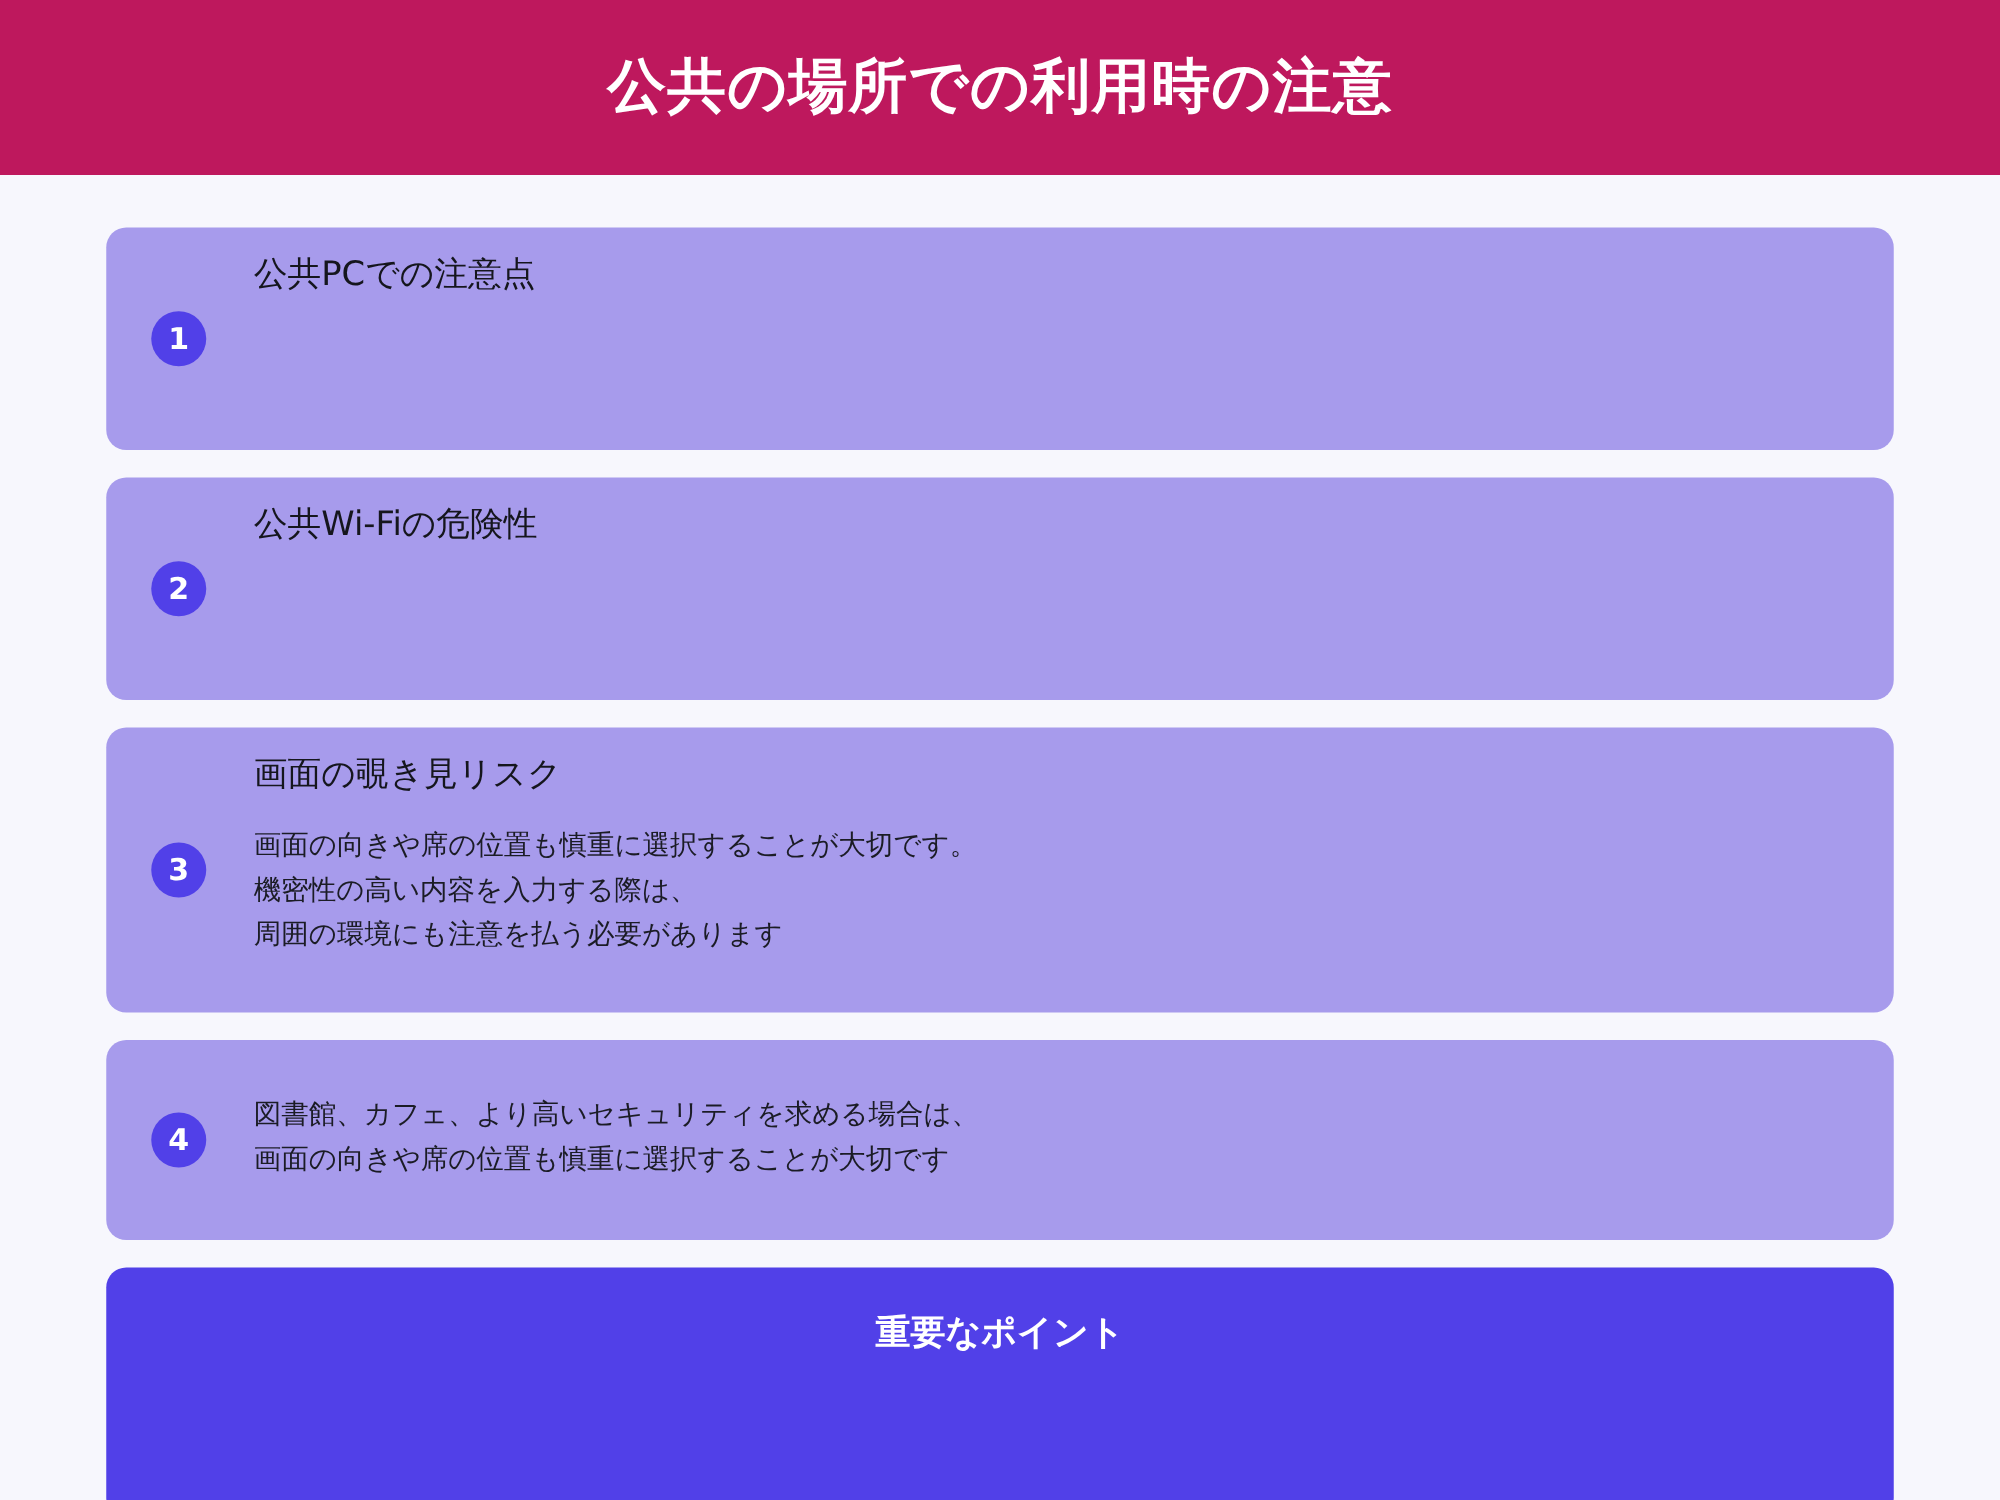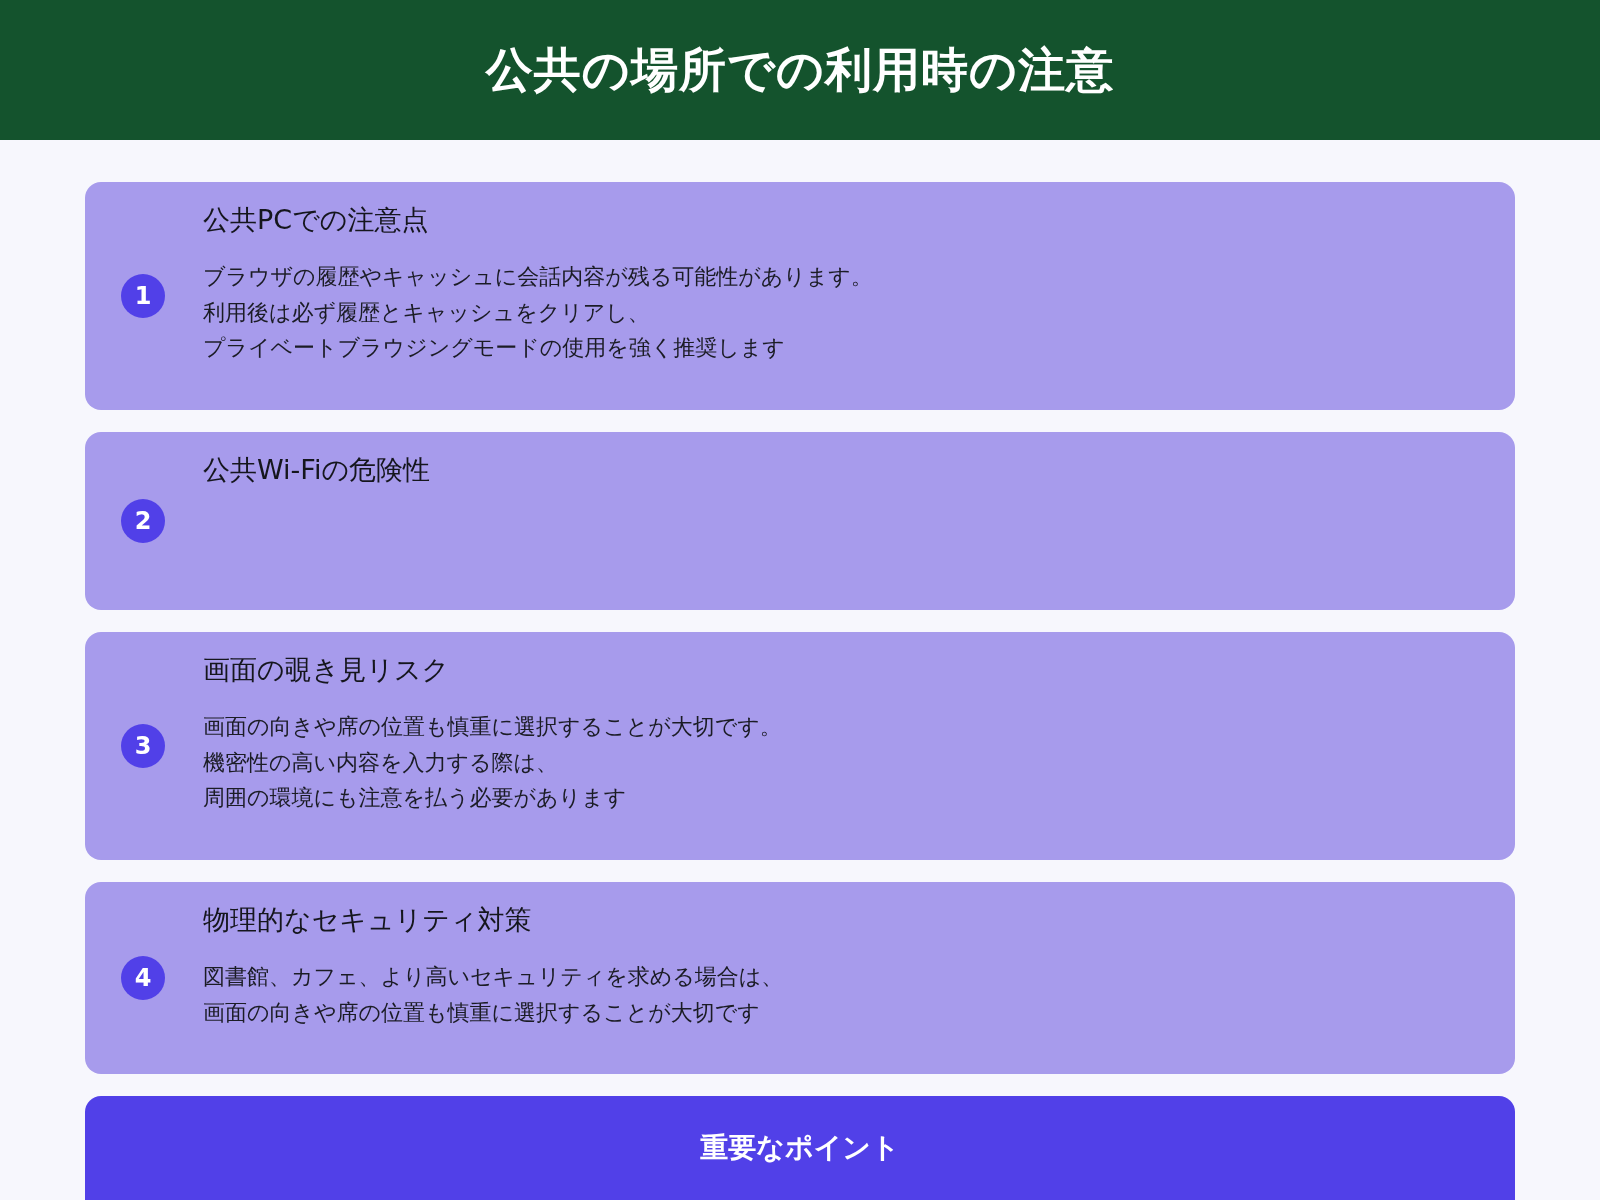--- a/index.html
+++ b/index.html
@@ -16,21 +16,21 @@
   .page {
     position: relative;
     width: 1600px;
     height: 1200px;
     background: #f7f7fd;
     box-sizing: border-box;
   }
   .header {
     width: 100%;
     height: 140px;
-    background: #14532d;
+    background: #be185d;
     display: flex;
     align-items: center;
     justify-content: center;
   }
   .header-title {
     color: #ffffff;
     font-size: 47px;
     font-weight: bold;
     letter-spacing: 1px;
     line-height: 1.2;
@@ -106,41 +106,37 @@
 
   <div class="header">
     <h1 class="header-title">公共の場所での利用時の注意</h1>
   </div>
 
   <div class="content">
 
     <div class="card">
       <div class="badge">1</div>
       <h2 class="card-title">公共PCでの注意点</h2>
-      <p class="card-body">ブラウザの履歴やキャッシュに会話内容が残る可能性があります。
-利用後は必ず履歴とキャッシュをクリアし、
-プライベートブラウジングモードの使用を強く推奨します</p>
     </div>
 
     <div class="card">
       <div class="badge">2</div>
       <h2 class="card-title">公共Wi-Fiの危険性</h2>
     </div>
 
     <div class="card">
       <div class="badge">3</div>
       <h2 class="card-title">画面の覗き見リスク</h2>
       <p class="card-body">画面の向きや席の位置も慎重に選択することが大切です。
 機密性の高い内容を入力する際は、
 周囲の環境にも注意を払う必要があります</p>
     </div>
 
     <div class="card card-4">
       <div class="badge">4</div>
-      <h2 class="card-title">物理的なセキュリティ対策</h2>
       <p class="card-body">図書館、カフェ、より高いセキュリティを求める場合は、
 画面の向きや席の位置も慎重に選択することが大切です</p>
     </div>
 
     <div class="summary">
       <h2 class="summary-title">重要なポイント</h2>
 
     </div>
 
   </div>

